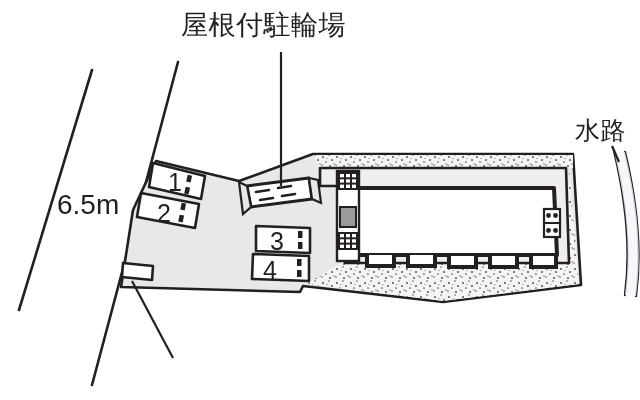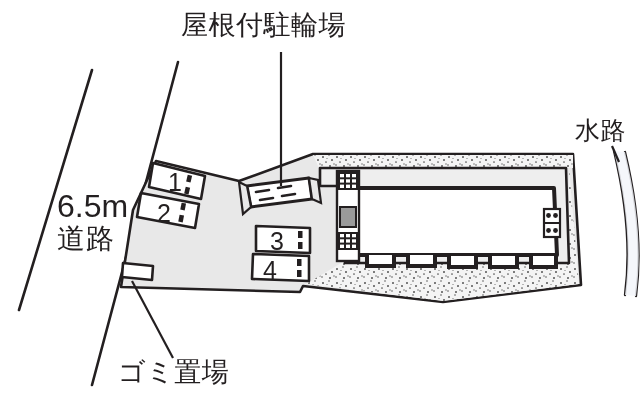--- a/index.html
+++ b/index.html
@@ -39,21 +39,21 @@
     font-size: 27px;
   }
   #label-waterway {
     left: 562px;
     top: 116px;
     font-size: 25px;
   }
   #label-road-width {
     left: 44px;
     top: 189px;
-    font-size: 32px;
+    font-size: 28px;
     letter-spacing: 0px;
   }
   #label-road-name {
     left: 44px;
     top: 223px;
     font-size: 28px;
     letter-spacing: 1px;
   }
   #label-garbage {
     left: 105px;
@@ -229,23 +229,21 @@
     </g>
 
   </svg>
 
   <div class="lbl" id="label-bicycle-parking">屋根付駐輪場</div>
 
   <div class="lbl" id="label-waterway">水路</div>
 
   <div class="lbl" id="label-road-width">6.5m</div>
 
-  <div class="lbl" id="label-road-name">道路</div>
-
-  <div class="lbl" id="label-garbage">ゴミ置場</div>
+
 
   <div id="stall-number-layer">
       <div class="stall-num" style="left: 155px; top: 170px;">1</div>
       <div class="stall-num" style="left: 144px; top: 201px;">2</div>
       <div class="stall-num" style="left: 257px; top: 229px;">3</div>
       <div class="stall-num" style="left: 250px; top: 258px;">4</div>
     </div>
 
 </div>
 

